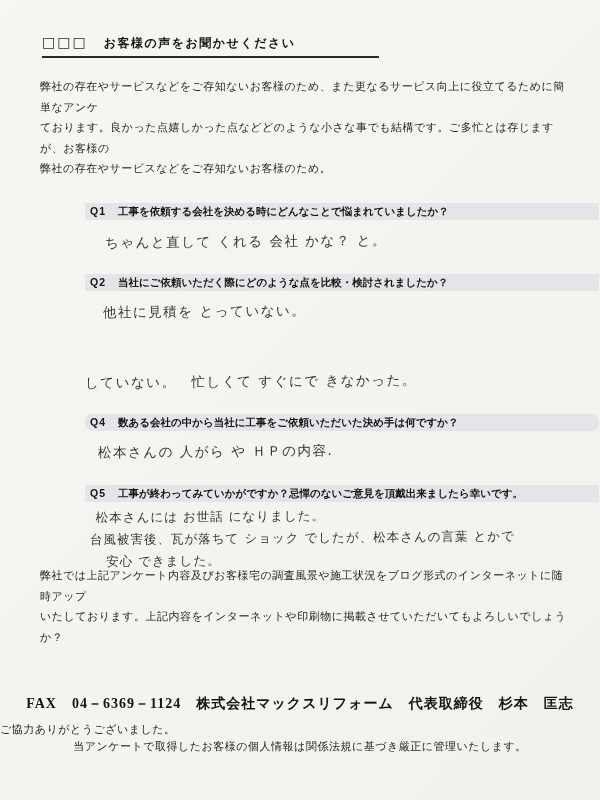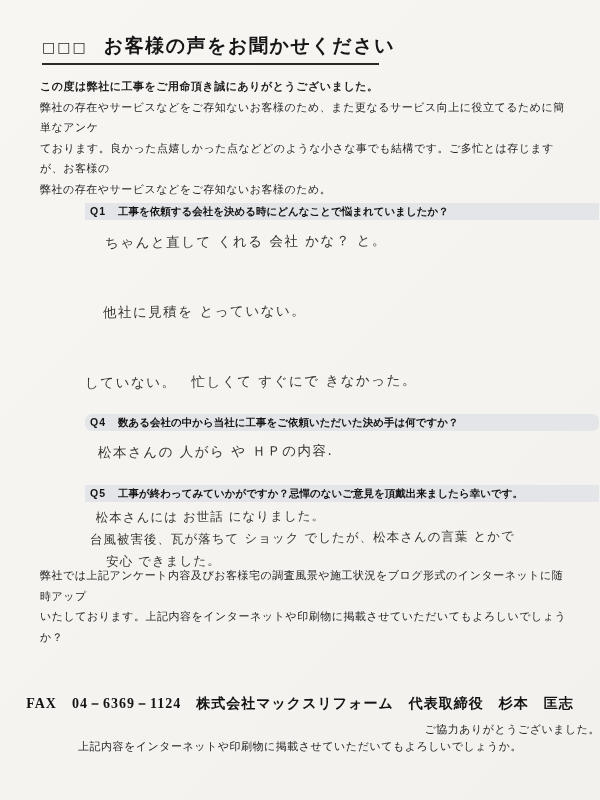--- a/index.html
+++ b/index.html
@@ -20,21 +20,21 @@
     position:absolute; top:33px; left:42px; width:337px;
     border-bottom:2px solid #2a2a2a;
     padding-bottom:4px;
     white-space:nowrap;
   }
   .checkboxes {
     font-family:"DejaVu Sans", sans-serif;
     font-size:14px; letter-spacing:2px; color:#2a2a2a;
   }
   .title-text {
-    font-weight:bold; font-size:19px; letter-spacing:1.5px;
+    font-weight:bold; font-size:12px; letter-spacing:1.5px;
     margin-left:16px; color:#161616;
   }
   
   .paragraph { position:absolute; left:40px; width:528px; font-size:11px; }
   .paragraph .pline { line-height:20.5px; letter-spacing:0.5px; }
   .intro { top:76px; }
   .intro .bold { font-weight:bold; }
   .closing { top:565px; }
   
   .q-band {
@@ -63,50 +63,52 @@
   .a5 .aline:nth-child(1) { margin-left:6px; }
   .a5 .aline:nth-child(3) { margin-left:16px; }
   
   .fax-line {
     position:absolute; top:695px; left:0; width:100%;
     text-align:center; font-weight:bold; font-size:14px;
     letter-spacing:1px; color:#141414; white-space:nowrap;
   }
   .thanks-line {
     position:absolute; top:722px; left:0; width:100%;
-    text-align:right; font-size:11px; letter-spacing:0.5px;
+    text-align:left; font-size:11px; letter-spacing:0.5px;
   }
   .privacy-line {
     position:absolute; top:739px; left:0; width:100%;
     text-align:center; font-size:11px; letter-spacing:0.5px;
   }
 </style>
 </head>
 <body>
 
 <div class="paper">
 
   <div class="title-block">
     <span class="checkboxes">□□□</span><span class="title-text">お客様の声をお聞かせください</span>
   </div>
 
   <div class="paragraph intro">
-    <div class="pline bold">この度は弊社に工事をご用命頂き誠にありがとうございました。</div>
     <div class="pline">弊社の存在やサービスなどをご存知ないお客様のため、また更なるサービス向上に役立てるために簡単なアンケ</div>
     <div class="pline">ております。良かった点嬉しかった点などどのような小さな事でも結構です。ご多忙とは存じますが、お客様の</div>
     <div class="pline">弊社の存在やサービスなどをご存知ないお客様のため。</div>
   </div>
 
   <div class="q-band q1">
     <span class="q-label">Q1</span><span class="q-text">工事を依頼する会社を決める時にどんなことで悩まれていましたか？</span>
   </div>
   <div class="answer a1">
     <div class="aline">ちゃんと直して くれる 会社 かな？ と。</div>
   </div>
 
+  <div class="q-band q2">
+    <span class="q-label">Q2</span><span class="q-text">当社にご依頼いただく際にどのような点を比較・検討されましたか？</span>
+  </div>
   <div class="answer a2">
     <div class="aline">他社に見積を とっていない。</div>
   </div>
 
   <div class="answer a3">
     <div class="aline">していない。　忙しくて すぐにで きなかった。</div>
   </div>
 
   <div class="q-band q4">
     <span class="q-label">Q4</span><span class="q-text">数ある会社の中から当社に工事をご依頼いただいた決め手は何ですか？</span>
@@ -124,15 +126,15 @@
     <div class="aline">安心 できました。</div>
   </div>
 
   <div class="paragraph closing">
     <div class="pline">弊社では上記アンケート内容及びお客様宅の調査風景や施工状況をブログ形式のインターネットに随時アップ</div>
     <div class="pline">いたしております。上記内容をインターネットや印刷物に掲載させていただいてもよろしいでしょうか？</div>
   </div>
 
   <div class="fax-line">FAX　04－6369－1124　株式会社マックスリフォーム　代表取締役　杉本　匡志</div>
   <div class="thanks-line">ご協力ありがとうございました。</div>
-  <div class="privacy-line">上記内容をインターネットや印刷物に掲載させていただいてもよろしいでしょうか。</div>
+  <div class="privacy-line">当アンケートで取得したお客様の個人情報は関係法規に基づき厳正に管理いたします。</div>
 
 </div>
 
 </body></html>

